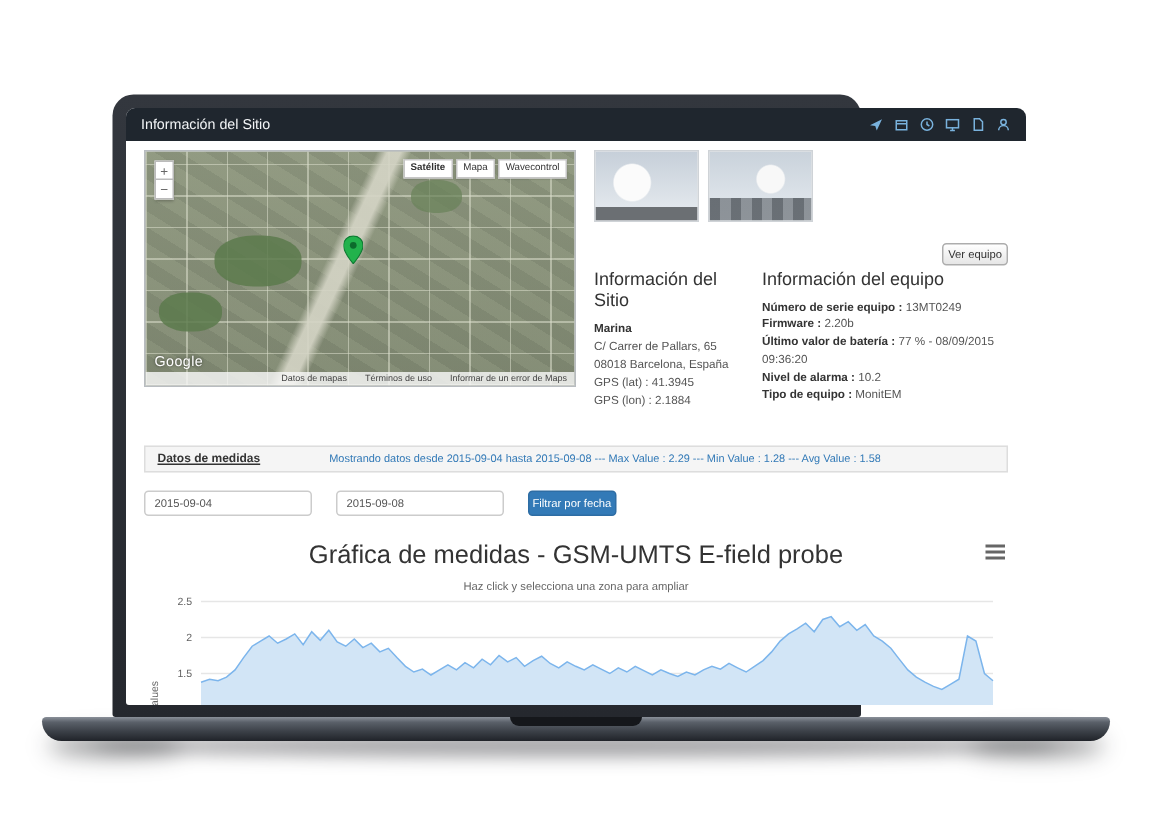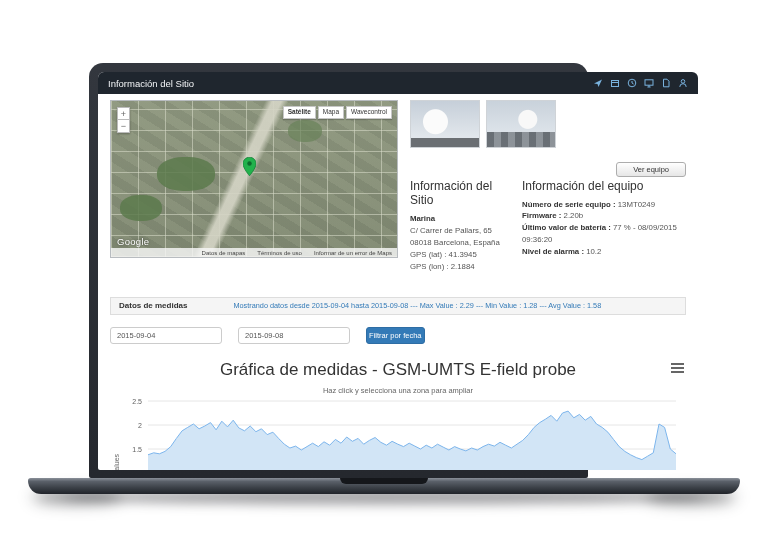--- a/index.html
+++ b/index.html
@@ -4,21 +4,21 @@
 <style>
   * { margin:0; padding:0; box-sizing:border-box; }
   body { width:768px; height:560px; background:#ffffff; font-family:"Liberation Sans","DejaVu Sans",sans-serif; overflow:hidden; }
   .stage { position:relative; width:768px; height:560px; background:#fff; overflow:hidden; }
 
   
   .shadow { position:absolute; left:62px; top:490px; width:644px; height:14px; background:rgba(30,32,38,.45); border-radius:50%; filter:blur(6px); }
   .shadow::before, .shadow::after { content:""; position:absolute; top:1px; width:90px; height:12px; background:rgba(18,20,24,.55); border-radius:50%; filter:blur(5px); }
   .shadow::before { left:-30px; } .shadow::after { right:-30px; }
 
-  .screen-bezel { position:absolute; left:89px; top:63px; width:499px; height:415px; background:linear-gradient(180deg,#33373e,#25282e); border-radius:14px 14px 2px 2px; padding:9px 9px 8px 9px; }
+  .screen-bezel { position:absolute; left:75px; top:63px; width:499px; height:415px; background:linear-gradient(180deg,#33373e,#25282e); border-radius:14px 14px 2px 2px; padding:9px 9px 8px 9px; }
   .screen { position:relative; width:600px; height:398px; background:#fff; border-radius:6px 6px 2px 2px; overflow:hidden; }
 
   .base { position:absolute; left:28px; top:478px; width:712px; height:16px; background:linear-gradient(180deg,#8a9099 0%,#5a6069 22%,#3a3f46 62%,#202329 100%); border-radius:3px 3px 14px 14px; }
   .notch { position:absolute; left:50%; top:0; transform:translateX(-50%); width:88px; height:6px; background:#15171b; border-radius:0 0 9px 9px; }
 
   
   .titlebar { height:22px; background:#1f262e; display:flex; align-items:center; padding:0 10px; }
   .titlebar .title { color:#f2f4f6; font-size:9.5px; }
   .tb-icons { margin-left:auto; display:flex; align-items:center; gap:7px; }
   .tbi { width:10px; height:10px; display:inline-flex; cursor:pointer; }
@@ -61,31 +61,31 @@
       radial-gradient(circle at 36% 45%, #fbfbfb 0 12px, rgba(0,0,0,0) 13px),
       linear-gradient(0deg, #6b6f73 0 9px, rgba(0,0,0,0) 9px),
       linear-gradient(180deg,#c6cfd9,#e9edf1);
     background-size:100% 100%,100% 100%,100% 100%; }
   .ph2 { background-image:
       radial-gradient(circle at 60% 40%, #f8f8f8 0 9px, rgba(0,0,0,0) 10px),
       repeating-linear-gradient(90deg, rgba(84,90,96,.85) 0 7px, rgba(126,132,138,.85) 7px 14px),
       linear-gradient(180deg,#c9d2db,#e6ebf0);
     background-size:100% 100%,100% 15px,100% 100%;
     background-position:0 0,0 100%,0 0; }
-  .ver-btn { position:absolute; top:62px; right:0; background:linear-gradient(#fff,#e6e6e6); border:1px solid #adadad; border-radius:3px; font-size:7.5px; color:#333; padding:2px 16px; font-family:inherit; cursor:pointer; }
+  .ver-btn { position:absolute; top:62px; right:0; background:linear-gradient(#fff,#e6e6e6); border:1px solid #adadad; border-radius:3px; font-size:7.5px; color:#333; padding:2px 3px; font-family:inherit; cursor:pointer; }
   .info-cols { display:flex; margin-top:32px; }
   .info-cols h3 { font-size:12px; font-weight:normal; color:#333; line-height:1.15; margin-bottom:5px; }
   .site-col { width:104px; font-size:7.8px; color:#555; line-height:1.55; }
   .site-name { font-weight:bold; color:#333; }
   .equip-col { flex:1; margin-left:8px; font-size:7.8px; color:#555; line-height:1.5; }
   .erow b { color:#333; }
 
   
   .medidas-bar { margin-top:24px; height:18px; background:#f5f5f5; border:1px solid #ddd; display:flex; align-items:center; gap:10px; padding:0 8px; }
-  .mtitle { font-size:8px; font-weight:bold; color:#333; white-space:nowrap; }
+  .mtitle { font-size:8px; font-weight:bold; color:#333; white-space:nowrap;text-decoration:underline; }
   .msummary { font-size:7.3px; color:#337ab7; white-space:nowrap; overflow:hidden;padding-left:36px; }
 
   
   .filter-row { margin-top:12px; display:flex; align-items:center; gap:16px; }
   .date-input { width:112px; height:17px; border:1px solid #ccc; border-radius:3px; font-size:7.5px; color:#555; padding:0 6px; font-family:inherit; }
   .filter-btn { height:17px; background:#337ab7; border:1px solid #2e6da4; border-radius:3px; color:#fff; font-size:7.5px; padding:0 2px; font-family:inherit; cursor:pointer; }
 
   
   .chart-block { margin-top:16px; }
   .chart-head { position:relative; text-align:center; }
@@ -187,20 +187,21 @@
                 <div>08018 Barcelona, España</div>
                 <div>GPS (lat) : 41.3945</div>
                 <div>GPS (lon) : 2.1884</div>
               </div>
               <div class="equip-col">
                 <h3>Información del equipo</h3>
                 <div class="erow"><b>Número de serie equipo :</b> <span>13MT0249</span></div>
                 <div class="erow"><b>Firmware :</b> <span>2.20b</span></div>
                 <div class="erow"><b>Último valor de batería :</b> <span>77 % - 08/09/2015 09:36:20</span></div>
                 <div class="erow"><b>Nivel de alarma :</b> <span>10.2</span></div>
+                <div class="erow"><b>Tipo de equipo :</b> <span>MonitEM</span></div>
               </div>
             </div>
           </div>
         </div>
 
         <div class="medidas-bar">
           <span class="mtitle">Datos de medidas</span>
           <span class="msummary">Mostrando datos desde 2015-09-04 hasta 2015-09-08 --- Max Value : 2.29 --- Min Value : 1.28 --- Avg Value : 1.58</span>
         </div>
 

